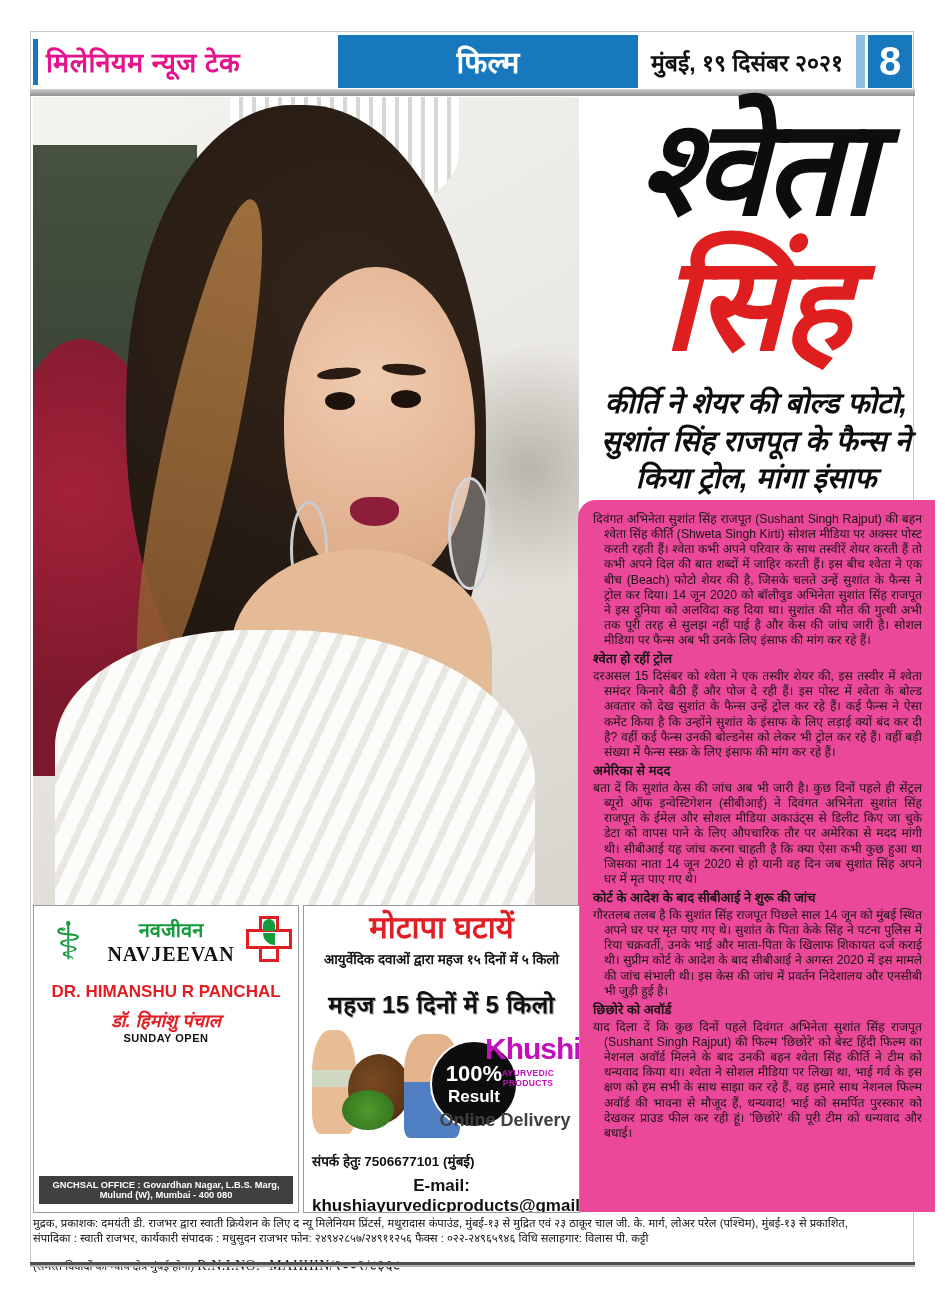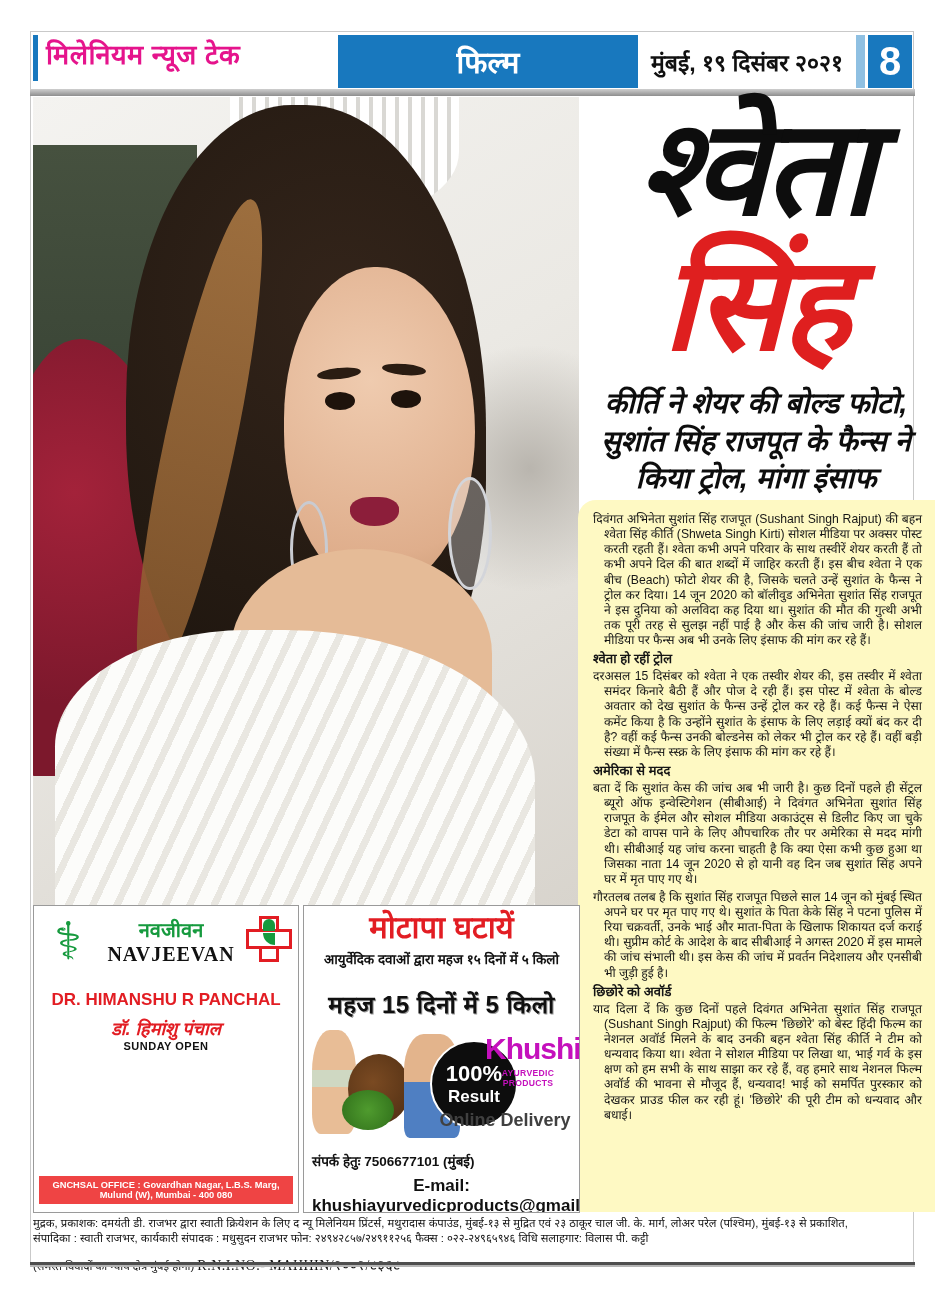--- a/index.html
+++ b/index.html
@@ -9,21 +9,21 @@
     font-family:"Liberation Sans", sans-serif; color:#111;
     overflow:hidden;
   }
   .frame {
     position:absolute; left:30px; top:31px; width:884px; height:1231px;
     border-left:1px solid #c9c9c9; border-right:1px solid #c9c9c9; border-top:1px solid #c9c9c9;
     pointer-events:none;
   }
   
   .hdr { position:absolute; left:33px; top:35px; width:879px; height:53px; display:flex; align-items:stretch; }
-  .hdr-left { width:305px; display:flex; align-items:flex-start; }
+  .hdr-left { width:305px; display:flex; align-items:center; }
   .hdr-blue-bar { width:5px; height:46px; background:#1878be; margin-right:8px; }
   .hdr-logo { color:#e5148c; font-weight:bold; font-size:27px; letter-spacing:0.5px; }
   .hdr-center { width:300px; background:#1878be; color:#fff; display:flex; align-items:center; justify-content:center; font-size:30px; font-weight:bold; }
   .hdr-date { flex:1; display:flex; align-items:center; justify-content:center; font-size:23px; font-weight:bold; color:#101010; }
   .hdr-stripe { width:9px; background:#8fc0e2; margin-right:3px; }
   .hdr-page { width:44px; background:#1878be; color:#fff; display:flex; align-items:center; justify-content:center; font-size:40px; font-weight:bold; }
   .hdr-rule { position:absolute; left:30px; top:89px; width:885px; height:7px; background:linear-gradient(#cfcfcf,#8e8e8e); }
 
   
   .photo { position:absolute; left:33px; top:97px; width:546px; height:808px; overflow:hidden;
@@ -52,46 +52,46 @@
   .ph-shadow { position:absolute; left:78%; top:26%; width:26%; height:40%; background:radial-gradient(circle,#b9b5ae 0%,transparent 70%); }
 
   
   .headline { position:absolute; left:576px; top:98px; width:360px; height:400px; text-align:center;font-style:italic; }
   .hl-black { font-size:133px; line-height:1.06; font-weight:800; color:#0d0d0d; letter-spacing:-2px; }
   .hl-red { font-size:130px; line-height:1.0; font-weight:800; color:#df1f1f; letter-spacing:-2px; }
   .hl-sub { margin-top:16px; padding:0 6px; font-size:29px; line-height:1.3; font-weight:bold; color:#0d0d0d; }
 
   
   .article { position:absolute; left:578px; top:500px; width:357px; height:712px;
-    background:#fef9c3; border-radius:18px 0 0 0; padding:12px 13px 10px 15px; overflow:hidden;
+    background:#ec4899; border-radius:18px 0 0 0; padding:12px 13px 10px 15px; overflow:hidden;
     font-size:12.2px; line-height:1.24; text-align:justify; color:#151515; }
   .para { padding-left:11px; text-indent:-11px; margin-bottom:3px; }
   .sec-head { font-weight:bold; font-size:13px; margin:3px 0 2px 0; text-align:left; }
 
   
   .ads { position:absolute; left:33px; top:905px; width:547px; height:308px; display:flex; gap:4px; }
   .ad { background:#fff; border:1px solid #9a9a9a; position:relative; overflow:hidden; }
   .ad-nav { width:266px; padding:6px 6px 0 6px; }
   .nav-toprow { display:flex; align-items:flex-start; justify-content:space-between; }
   .caduceus { font-size:52px; line-height:58px; color:#169a3e; width:56px; text-align:center; }
   .nav-names { text-align:center; padding-top:4px; }
   .nav-hindi { color:#169a3e; font-size:20px; font-weight:bold; }
   .nav-eng { font-family:"Liberation Serif", serif; font-size:20px; font-weight:bold; color:#111; letter-spacing:1px; }
   .cross { position:relative; width:46px; height:46px; margin-top:4px; }
   .cross .v { position:absolute; left:13px; top:0; width:20px; height:46px; background:#fff; border:3px solid #e21d23; }
   .cross .h { position:absolute; left:0; top:13px; width:46px; height:20px; background:#fff; border:3px solid #e21d23; }
   .cross .leaf1 { position:absolute; left:17px; top:17px; width:12px; height:12px; background:#169a3e; border-radius:0 0 0 12px; }
   .cross .leaf2 { position:absolute; left:17px; top:3px; width:12px; height:12px; background:#169a3e; border-radius:12px 12px 0 0; }
-  .nav-doc-en { color:#e21d23; font-weight:bold; font-size:17px; text-align:center; margin-top:20px; }
+  .nav-doc-en { color:#e21d23; font-weight:bold; font-size:17px; text-align:center; margin-top:12px; }
   .nav-doc-hi { color:#e21d23; font-weight:bold; font-size:18px; text-align:center; margin-top:6px;font-style:italic; }
   .nav-info { display:flex; justify-content:space-between; margin-top:14px; padding:0 2px; }
   .nav-col { font-size:10.5px; font-weight:bold; line-height:1.55; }
   .nav-col.right { text-align:left; }
   .nav-sunday { text-align:center; font-weight:bold; font-size:11px; margin-top:0; letter-spacing:0.5px; }
-  .nav-office { position:absolute; left:5px; right:5px; bottom:8px; background:#ef4444; color:#fff;
+  .nav-office { position:absolute; left:5px; right:5px; bottom:8px; background:#404040; color:#fff;
     font-size:9.3px; font-weight:bold; text-align:center; padding:4px 2px; }
 
   .ad-khushi { width:277px; padding:4px 8px 16px 8px; text-align:center; }
   .kh-head { color:#e21d23; font-size:31px; font-weight:800; line-height:1.15; }
   .kh-sub1 { font-size:13.5px; font-weight:bold; margin-top:4px; }
   .kh-sub2 { font-size:24px; font-weight:800; margin-top:19px; letter-spacing:0.5px; color:#101010;
     text-shadow:1px 1px 0 #9a9a9a; }
   .kh-mid { position:relative; height:118px; margin-top:6px; text-align:left; }
   .kh-models { position:absolute; left:0; top:2px; width:150px; height:110px; }
   .km-woman { position:absolute; left:0; top:2px; width:44px; height:104px; border-radius:40% 40% 20% 20%; background:linear-gradient(#e8bd96 38%,#cfd8c2 38% 55%,#e8bd96 55%); }
@@ -156,20 +156,21 @@
   <div class="hl-red">सिंह</div>
   <div class="hl-sub">कीर्ति ने शेयर की बोल्ड फोटो, सुशांत सिंह राजपूत के फैन्स ने किया ट्रोल, मांगा इंसाफ</div>
 </div>
 
 <div class="article">
   <div class="para">दिवंगत अभिनेता सुशांत सिंह राजपूत (Sushant Singh Rajput) की बहन श्वेता सिंह कीर्ति (Shweta Singh Kirti) सोशल मीडिया पर अक्सर पोस्ट करती रहती हैं। श्वेता कभी अपने परिवार के साथ तस्वीरें शेयर करती हैं तो कभी अपने दिल की बात शब्दों में जाहिर करती हैं। इस बीच श्वेता ने एक बीच (Beach) फोटो शेयर की है, जिसके चलते उन्हें सुशांत के फैन्स ने ट्रोल कर दिया। 14 जून 2020 को बॉलीवुड अभिनेता सुशांत सिंह राजपूत ने इस दुनिया को अलविदा कह दिया था। सुशांत की मौत की गुत्थी अभी तक पूरी तरह से सुलझ नहीं पाई है और केस की जांच जारी है। सोशल मीडिया पर फैन्स अब भी उनके लिए इंसाफ की मांग कर रहे हैं।</div>
   <div class="sec-head">श्वेता हो रहीं ट्रोल</div>
   <div class="para">दरअसल 15 दिसंबर को श्वेता ने एक तस्वीर शेयर की, इस तस्वीर में श्वेता समंदर किनारे बैठी हैं और पोज दे रही हैं। इस पोस्ट में श्वेता के बोल्ड अवतार को देख सुशांत के फैन्स उन्हें ट्रोल कर रहे हैं। कई फैन्स ने ऐसा कमेंट किया है कि उन्होंने सुशांत के इंसाफ के लिए लड़ाई क्यों बंद कर दी है? वहीं कई फैन्स उनकी बोल्डनेस को लेकर भी ट्रोल कर रहे हैं। वहीं बड़ी संख्या में फैन्स स्स्क्र के लिए इंसाफ की मांग कर रहे हैं।</div>
   <div class="sec-head">अमेरिका से मदद</div>
   <div class="para">बता दें कि सुशांत केस की जांच अब भी जारी है। कुछ दिनों पहले ही सेंट्रल ब्यूरो ऑफ इन्वेस्टिगेशन (सीबीआई) ने दिवंगत अभिनेता सुशांत सिंह राजपूत के ईमेल और सोशल मीडिया अकाउंट्स से डिलीट किए जा चुके डेटा को वापस पाने के लिए औपचारिक तौर पर अमेरिका से मदद मांगी थी। सीबीआई यह जांच करना चाहती है कि क्या ऐसा कभी कुछ हुआ था जिसका नाता 14 जून 2020 से हो यानी वह दिन जब सुशांत सिंह अपने घर में मृत पाए गए थे।</div>
+  <div class="sec-head">कोर्ट के आदेश के बाद सीबीआई ने शुरू की जांच</div>
   <div class="para">गौरतलब तलब है कि सुशांत सिंह राजपूत पिछले साल 14 जून को मुंबई स्थित अपने घर पर मृत पाए गए थे। सुशांत के पिता केके सिंह ने पटना पुलिस में रिया चक्रवर्ती, उनके भाई और माता-पिता के खिलाफ शिकायत दर्ज कराई थी। सुप्रीम कोर्ट के आदेश के बाद सीबीआई ने अगस्त 2020 में इस मामले की जांच संभाली थी। इस केस की जांच में प्रवर्तन निदेशालय और एनसीबी भी जुड़ी हुई है।</div>
   <div class="sec-head">छिछोरे को अवॉर्ड</div>
   <div class="para">याद दिला दें कि कुछ दिनों पहले दिवंगत अभिनेता सुशांत सिंह राजपूत (Sushant Singh Rajput) की फिल्म 'छिछोरे' को बेस्ट हिंदी फिल्म का नेशनल अवॉर्ड मिलने के बाद उनकी बहन श्वेता सिंह कीर्ति ने टीम को धन्यवाद किया था। श्वेता ने सोशल मीडिया पर लिखा था, भाई गर्व के इस क्षण को हम सभी के साथ साझा कर रहे हैं, वह हमारे साथ नेशनल फिल्म अवॉर्ड की भावना से मौजूद हैं, धन्यवाद!  भाई को समर्पित पुरस्कार को देखकर प्राउड फील कर रही हूं। 'छिछोरे' की पूरी टीम को धन्यवाद और बधाई।</div>
 </div>
 
 <div class="ads">
 
   <div class="ad ad-nav">
     <div class="nav-toprow">
       <div class="caduceus">⚕</div>

